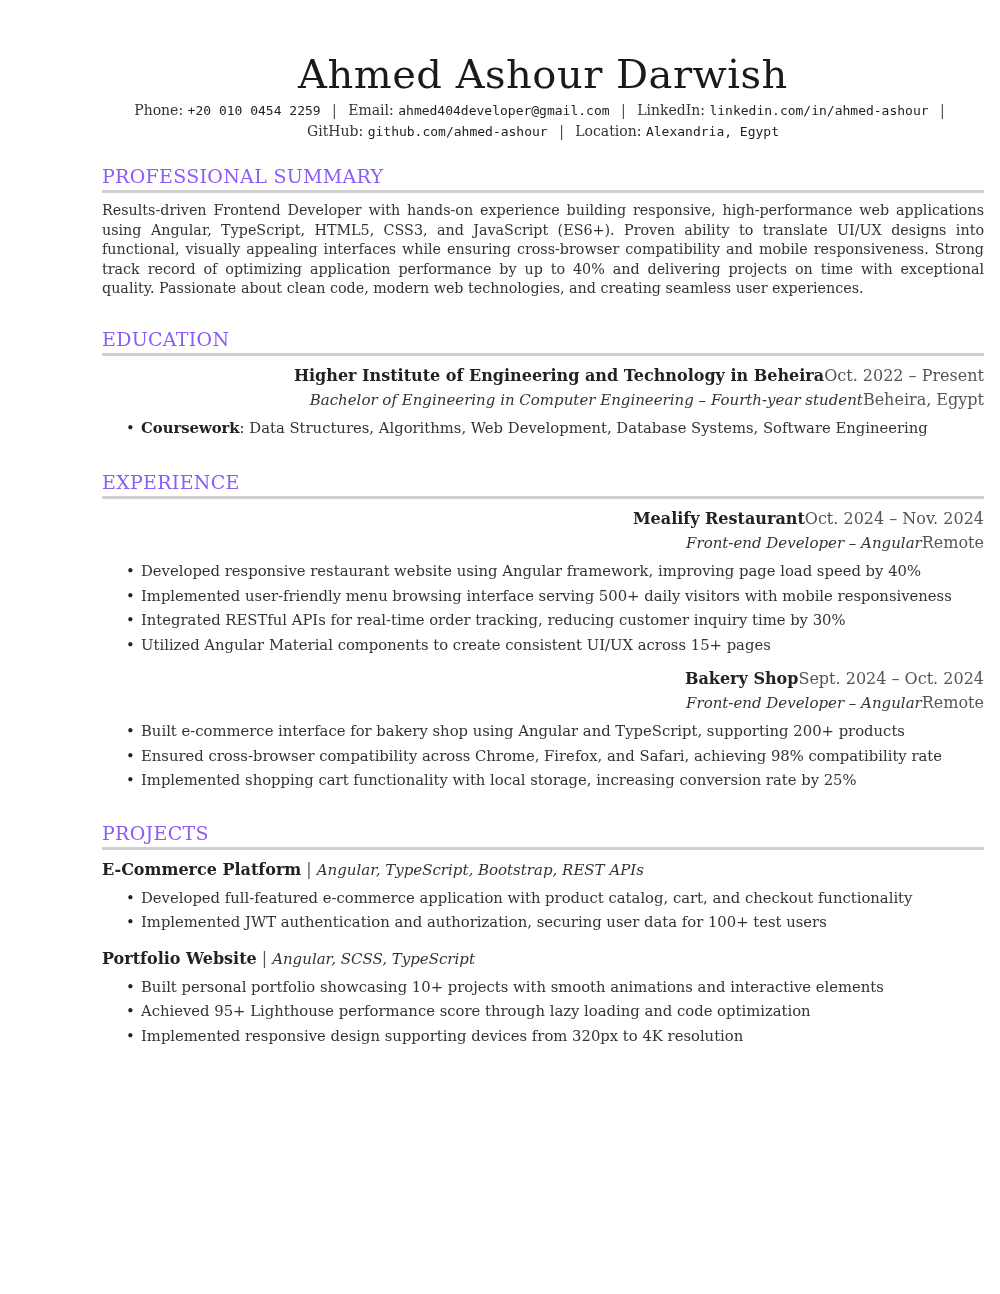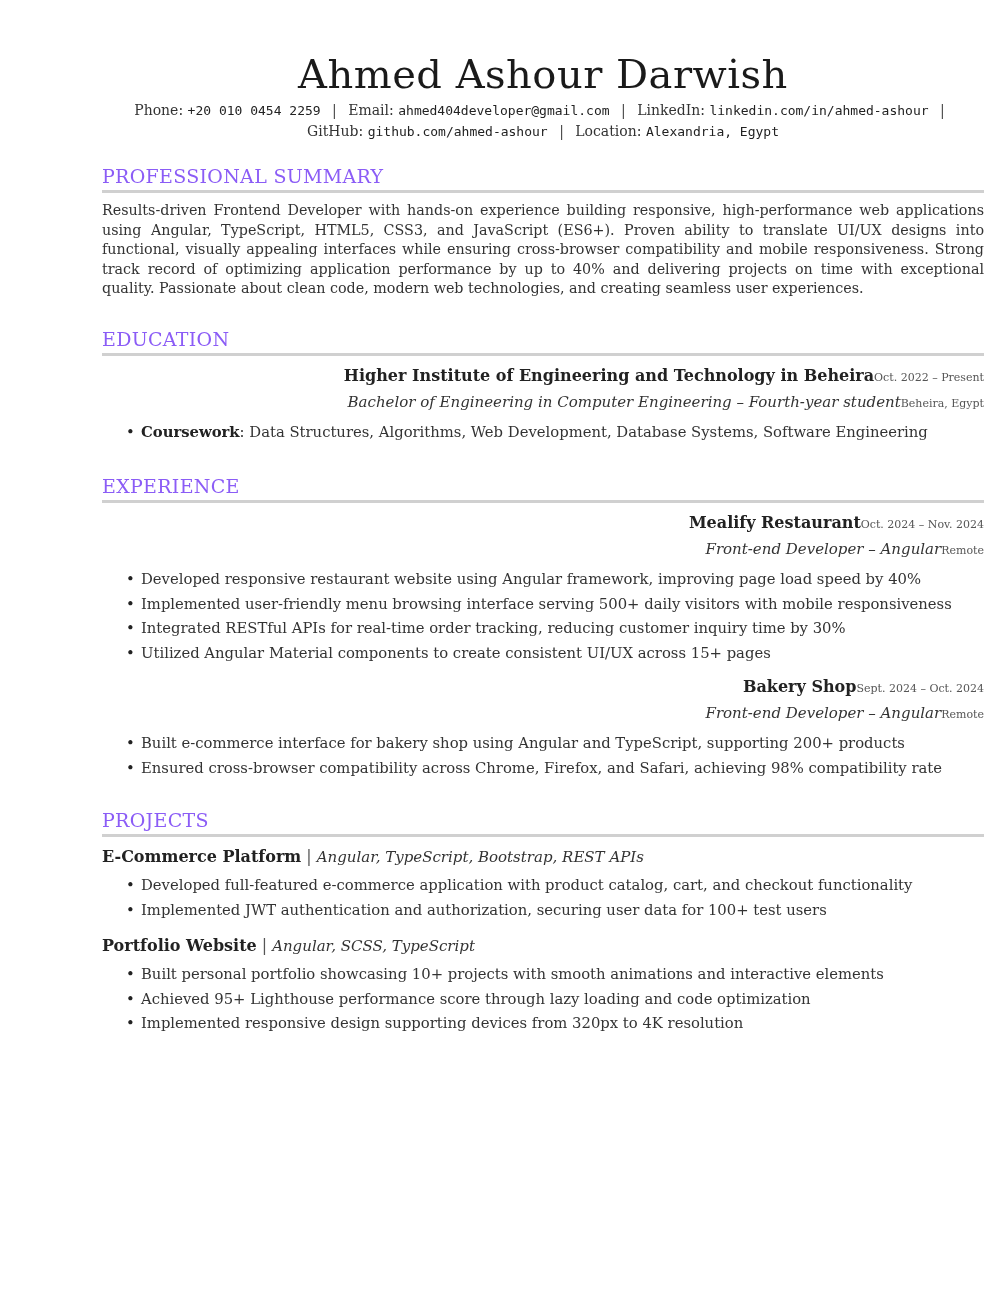--- a/index.html
+++ b/index.html
@@ -25,21 +25,21 @@
       padding-bottom: 2px; border-bottom: 3px solid #d0d0d0;
       margin-bottom: 8px;
     }
     .summary {
       font-size: 14.3px; line-height: 19.5px; color: #333; text-align: justify;
     }
     .entry { margin-top: 4px; margin-bottom: 10px; }
     .row { display: flex; justify-content: flex-end; align-items: baseline; }
     .entry-title { font-size: 16px; font-weight: bold; color: #222; line-height: 24px; }
     .entry-sub { font-size: 15px; font-style: italic; color: #333; line-height: 24px; }
-    .date, .loc { font-size: 11px; color: #555; line-height: 24px; }
+    .date, .loc { font-size: 16px; color: #555; line-height: 24px; }
     ul.bullets { list-style: none; margin: 4px 0 0 0; padding: 0 0 0 24px; }
     ul.bullets li {
       position: relative; padding-left: 15px; font-size: 14.8px; color: #333;
       line-height: 24.5px; white-space: nowrap;
     }
     ul.bullets li::before {
       content: "\2022"; position: absolute; left: 0; top: 0; color: #222;
     }
     .cw-label { font-weight: bold; color: #222; }
     .proj-head { font-size: 16px; line-height: 24px; }
@@ -123,20 +123,21 @@
         <span class="entry-title">Bakery Shop</span>
         <span class="date">Sept. 2024 – Oct. 2024</span>
       </div>
       <div class="row">
         <span class="entry-sub">Front-end Developer – Angular</span>
         <span class="loc">Remote</span>
       </div>
       <ul class="bullets">
         <li>Built e-commerce interface for bakery shop using Angular and TypeScript, supporting 200+ products</li>
         <li>Ensured cross-browser compatibility across Chrome, Firefox, and Safari, achieving 98% compatibility rate</li>
+        <li>Implemented shopping cart functionality with local storage, increasing conversion rate by 25%</li>
       </ul>
     </div>
   </div>
 
   <div class="section" style="margin-top:28px;">
     <div class="section-title">PROJECTS</div>
 
     <div class="entry">
       <div class="proj-head">
         <span class="proj-name">E-Commerce Platform</span><span class="proj-sep">|</span><span class="proj-tech">Angular, TypeScript, Bootstrap, REST APIs</span>

